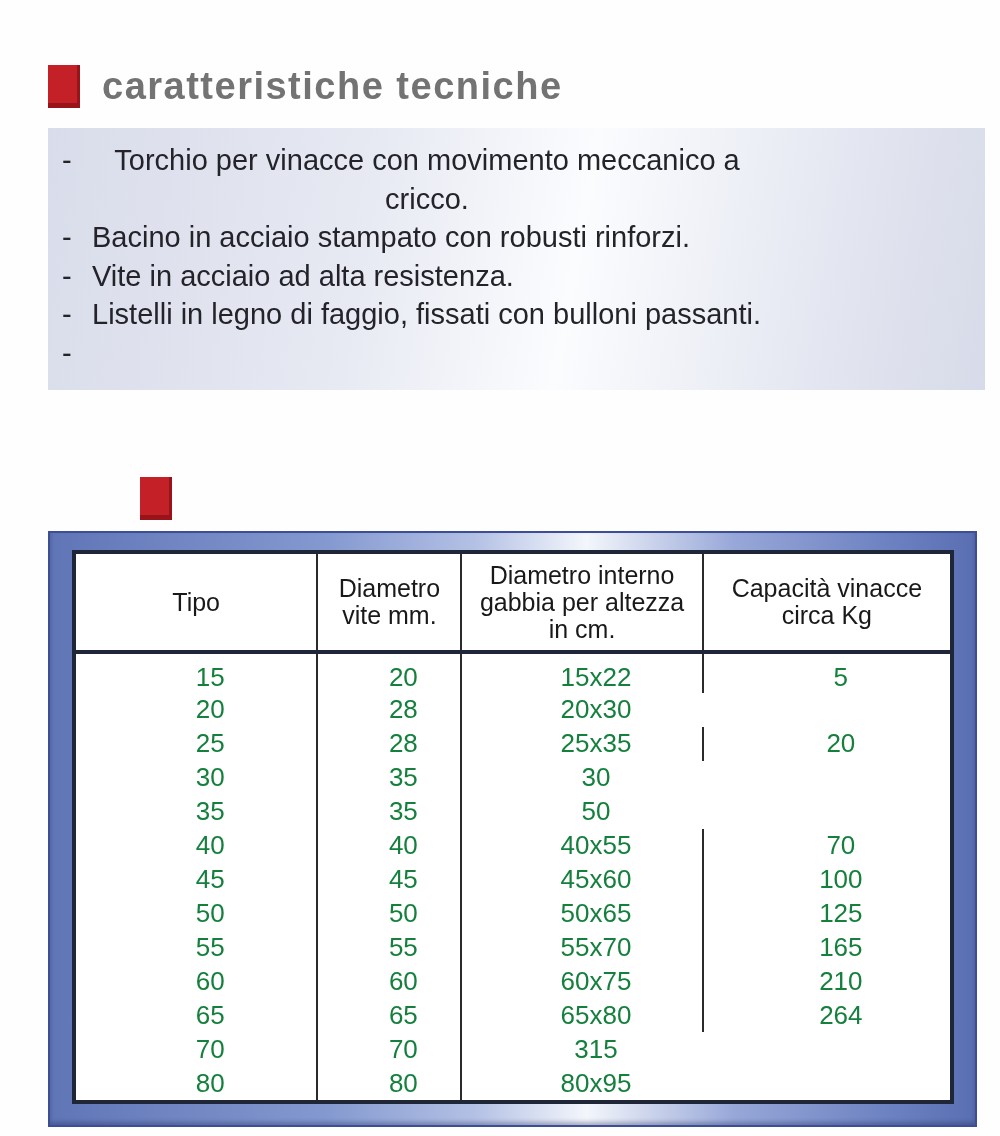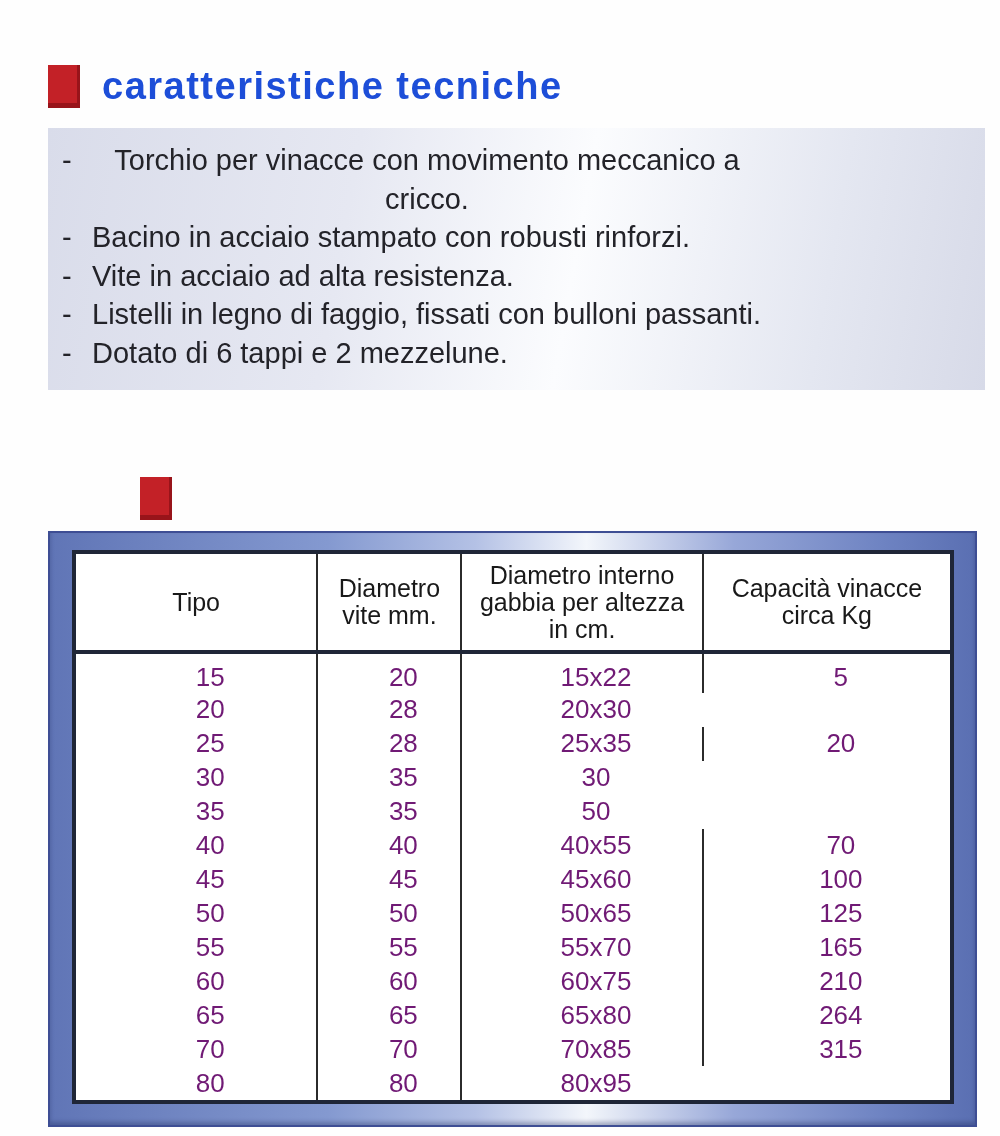--- a/index.html
+++ b/index.html
@@ -26,21 +26,21 @@
   .red-square {
     width: 32px;
     height: 43px;
     background: #c32127;
     box-shadow: inset -3px -5px 0 rgba(100,5,10,0.45);
     flex: none;
   }
   .section-title {
     font-size: 38px;
     font-weight: bold;
-    color: #1d4ed8;
+    color: #737373;
     letter-spacing: 1.5px;
     white-space: nowrap;
   }
 
   
   .features-box {
     position: absolute;
     left: 48px;
     top: 128px;
     width: 937px;
@@ -109,21 +109,21 @@
     flex: 1;
     display: grid;
     grid-template-columns: 242fr 145fr 243fr 250fr;
   }
   .tbody div.tr:first-of-type .td { padding-top: 8px; }
   .td {
     display: flex;
     align-items: center;
     justify-content: center;
     font-size: 26px;
-    color: #701a75;
+    color: #15803d;
     padding-left: 28px;
   }
   .td + .td { border-left: 2px solid #2b2b2b; }
 </style>
 </head>
 <body>
 
 <div class="page">
 
   <div class="section-header" id="hdr-caratteristiche">
@@ -148,21 +148,20 @@
         <span class="bullet-text">Vite in acciaio ad alta resistenza.</span>
       </div>
 
       <div class="bullet">
         <span class="bullet-dash">-</span>
         <span class="bullet-text">Listelli in legno di faggio, fissati con bulloni passanti.</span>
       </div>
 
       <div class="bullet">
         <span class="bullet-dash">-</span>
-        <span class="bullet-text">Dotato di 6 tappi e 2 mezzelune.</span>
       </div>
     </div>
 
   <div class="section-header" id="hdr-dati">
     <div class="red-square"></div>
     <div class="section-title">dati tecnici</div>
   </div>
 
   <div class="table-frame">
     <div class="inner-table">
@@ -248,21 +247,20 @@
           <div class="tr">
             <div class="td">65</div>
             <div class="td">65</div>
             <div class="td">65x80</div>
             <div class="td">264</div>
           </div>
 
           <div class="tr">
             <div class="td">70</div>
             <div class="td">70</div>
-            <div class="td">70x85</div>
             <div class="td">315</div>
           </div>
 
           <div class="tr">
             <div class="td">80</div>
             <div class="td">80</div>
             <div class="td">80x95</div>
           </div>
         </div>
     </div>

